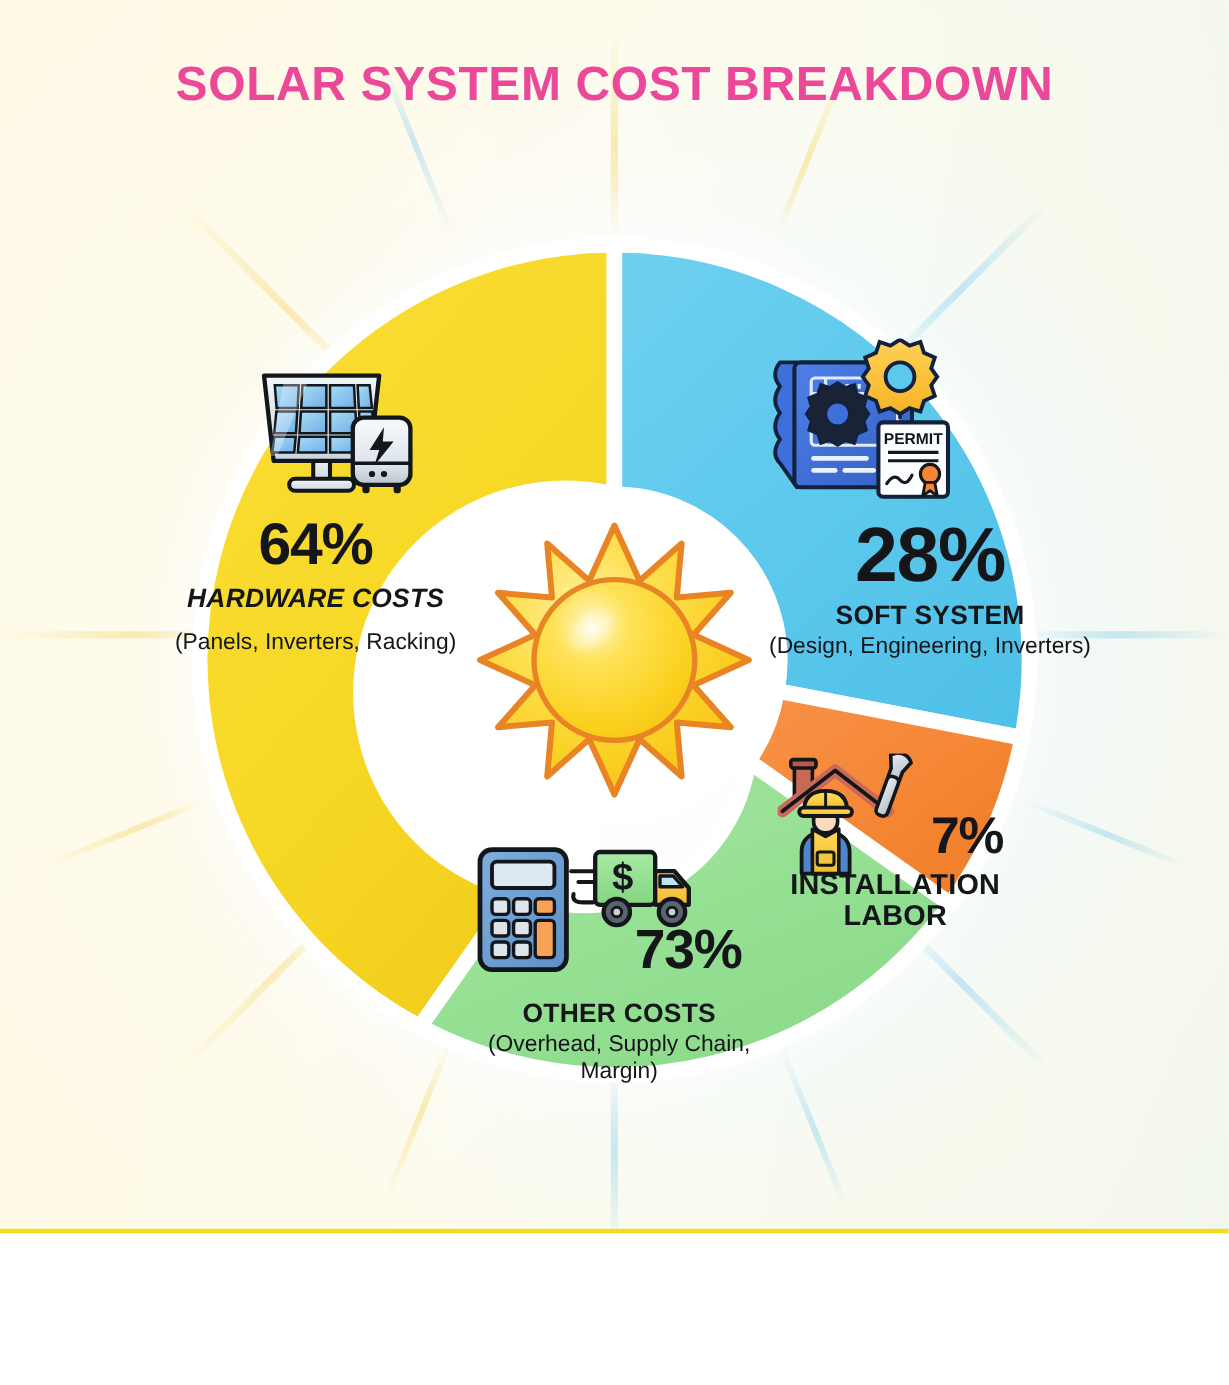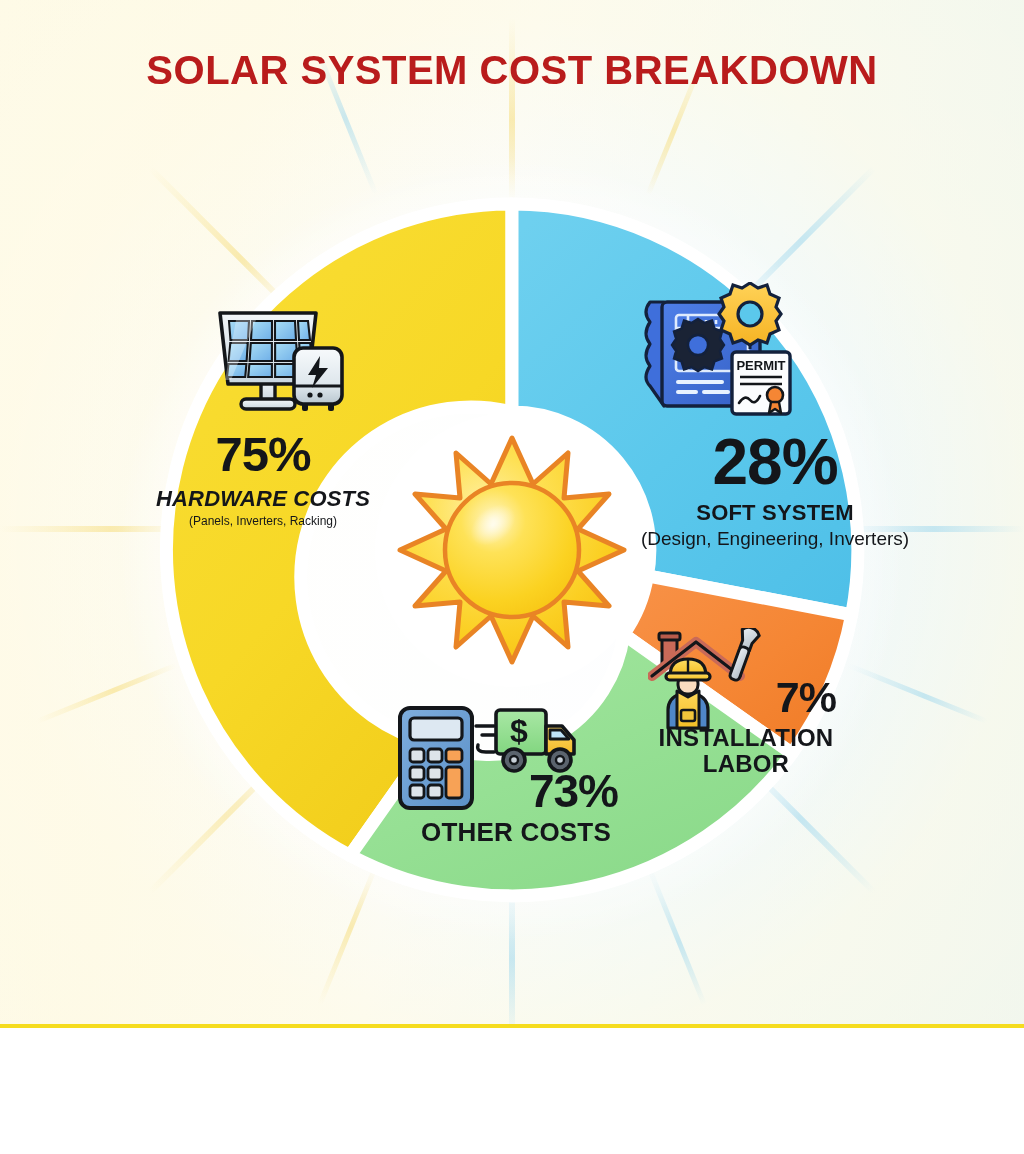--- a/index.html
+++ b/index.html
@@ -22,57 +22,57 @@
       linear-gradient(100deg, #fefcf2 0%, #fdfbf0 22%, #fbfcfa 45%, #f2fafd 68%, #eaf6fc 100%);
   }
   .rays { position: absolute; left: 0; top: 0; width: 1024px; height: 1026px; }
   
   .title {
     position: absolute; left: 0; top: 48px; width: 1024px;
     text-align: center;
     font-size: 40px;
     font-weight: bold;
     letter-spacing: 0.5px;
-    color: #b91c1c;
+    color: #ec4899;
     font-family: "Liberation Sans", sans-serif;
   }
   
   .chart-wrap {
     position: absolute;
     left: 112px; top: 150px;
     width: 800px; height: 800px;
   }
   .chart-wrap svg { display: block; }
   
   .slice-label { position: absolute; text-align: center; color: #14161a; }
   .pct { font-weight: bold; line-height: 1; letter-spacing: -1px; }
   .name { font-weight: bold; line-height: 1.08; letter-spacing: 0.2px; }
   .detail { line-height: 1.18; }
 
   
   #lbl-hardware { left: 132px; top: 430px; width: 262px; }
   #lbl-hardware .pct { font-size: 49px; }
   #lbl-hardware .name { font-size: 22px; margin-top: 8px; font-style: italic; }
-  #lbl-hardware .detail { font-size: 12px; margin-top: 3px; }
+  #lbl-hardware .detail { font-size: 19px; margin-top: 14px; }
 
   
   #lbl-soft { left: 636px; top: 430px; width: 278px; }
   #lbl-soft .pct { font-size: 64px; }
   #lbl-soft .name { font-size: 22px; margin-top: 7px; }
   #lbl-soft .detail { font-size: 19px; margin-top: 3px; }
 
   
   #lbl-install { left: 650px; top: 676px; width: 192px; }
   #lbl-install .pct { font-size: 43px; text-align: right; padding-right: 6px; }
   #lbl-install .name { font-size: 24px; margin-top: 6px; }
 
   
   #lbl-other { left: 400px; top: 768px; width: 232px; }
   #lbl-other .pct { font-size: 46px; text-align: right; padding-right: 14px; }
-  #lbl-other .name { font-size: 26px; margin-top: 4px; }
+  #lbl-other .name { font-size: 22px; margin-top: 19px; }
   #lbl-other .detail { font-size: 19px; margin-top: 3px; }
 
   
   .icon-abs { position: absolute; }
   #ico-hardware { left: 198px; top: 296px; }
   #ico-soft     { left: 636px; top: 282px; }
   #ico-install  { left: 648px; top: 628px; }
   #ico-other    { left: 394px; top: 700px; }
   #ico-truck    { left: 474px; top: 702px; }
 
@@ -235,39 +235,40 @@
                  L 0 112 L -21 66 L -56 97 L -52 52 L -97 56 L -66 21
                  L -112 0 L -66 -21 L -97 -56 L -52 -52 L -56 -97 L -21 -66
                  Z"></path>
         <circle cx="0" cy="0" r="67" fill="url(#gSunCore)" stroke="#E98425" stroke-width="4.5"></circle>
         <ellipse cx="-19" cy="-25" rx="25" ry="17" transform="rotate(-38 -19 -25)" fill="url(#gHighlight)"></ellipse>
       </g>
     </svg>
   </div>
 
   <div class="slice-label" id="lbl-hardware">
-    <div class="pct">75%</div>
+    <div class="pct">64%</div>
     <div class="name">HARDWARE COSTS</div>
     <div class="detail">(Panels, Inverters, Racking)</div>
   </div>
 
   <div class="slice-label" id="lbl-soft">
     <div class="pct">28%</div>
     <div class="name">SOFT SYSTEM</div>
     <div class="detail">(Design, Engineering, Inverters)</div>
   </div>
 
   <div class="slice-label" id="lbl-install">
     <div class="pct">7%</div>
     <div class="name">INSTALLATION LABOR</div>
   </div>
 
   <div class="slice-label" id="lbl-other">
     <div class="pct">73%</div>
     <div class="name">OTHER COSTS</div>
+    <div class="detail">(Overhead, Supply Chain, Margin)</div>
   </div>
 
   <svg class="icon-abs" id="ico-hardware" width="150" height="124" viewBox="0 0 150 124">
     <defs>
       <linearGradient id="cell" x1="0" y1="0" x2="1" y2="1">
         <stop offset="0%" stop-color="#A8DDF5"></stop>
         <stop offset="100%" stop-color="#6FAFE8"></stop>
       </linearGradient>
       <linearGradient id="frame" x1="0" y1="0" x2="0" y2="1">
         <stop offset="0%" stop-color="#F2F6F9"></stop>

